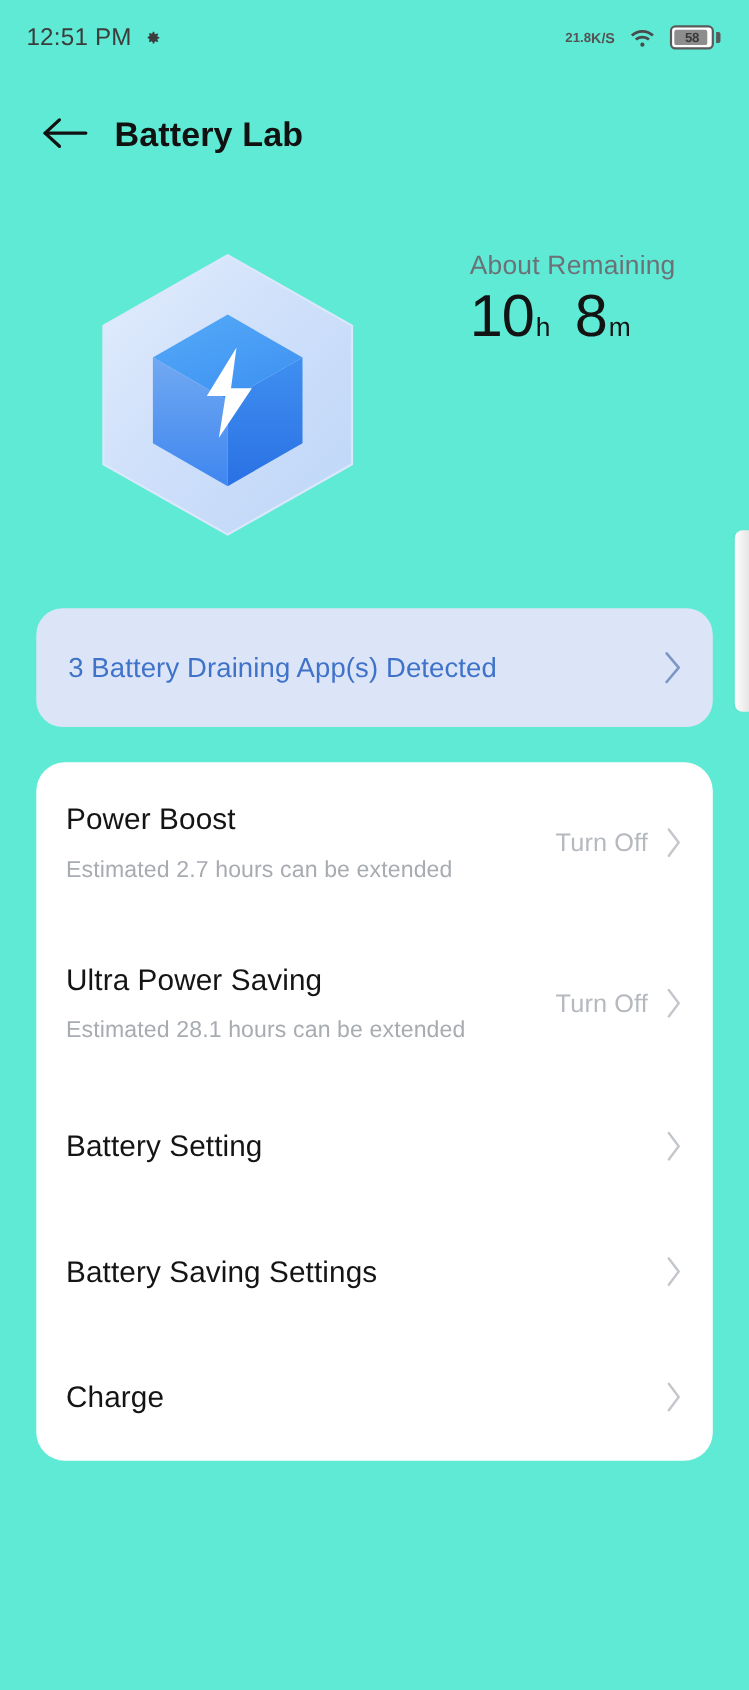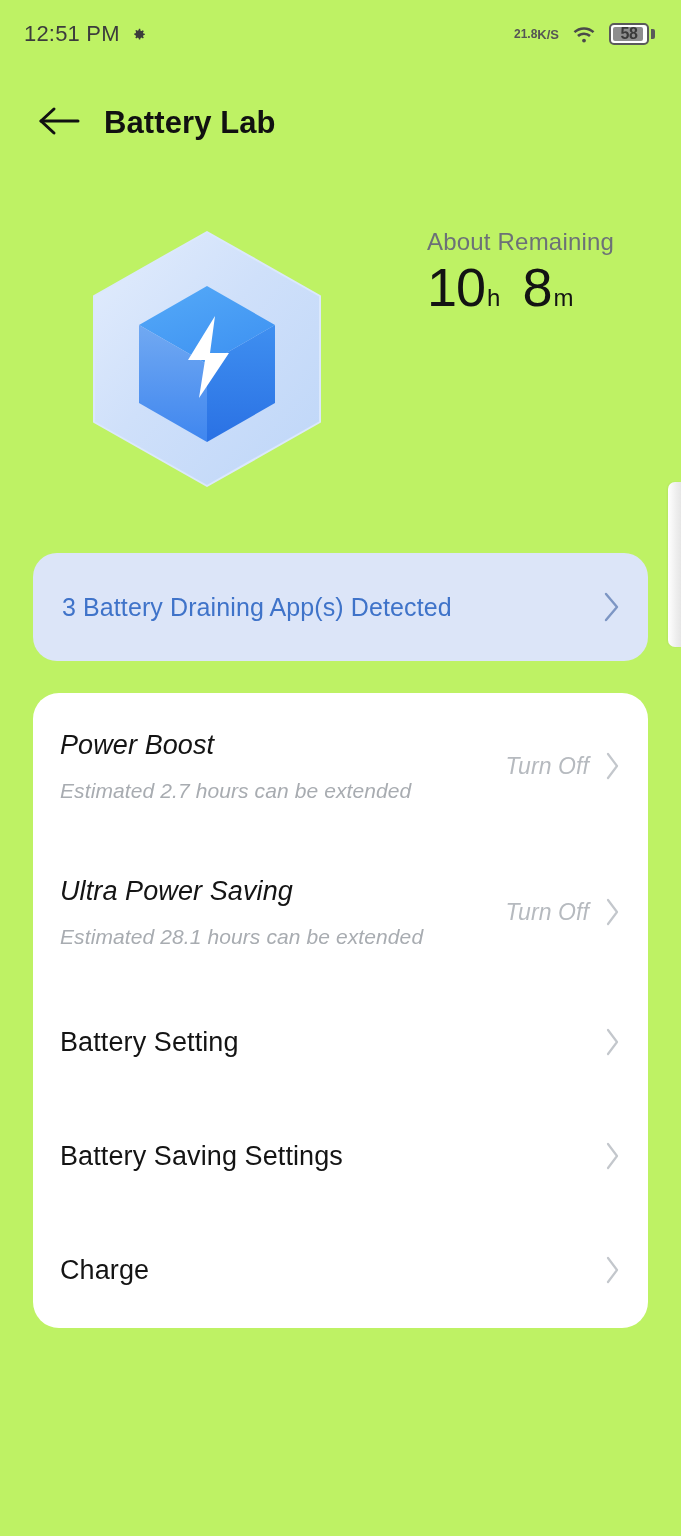--- a/index.html
+++ b/index.html
@@ -2,21 +2,21 @@
 <html><head>
 <meta charset="utf-8">
 <style>
   * { margin:0; padding:0; box-sizing:border-box; }
   html, body {
     width:681px; height:1536px;
     background:#f5f5f5;
     font-family:"Liberation Sans", sans-serif;
     overflow:hidden;
   }
-  .screen { position:relative; width:681px; height:1536px; background:#bef264; }
+  .screen { position:relative; width:681px; height:1536px; background:#5eead4; }
 
   
   .statusbar {
     position:absolute; top:0; left:0; width:681px; height:68px;
     display:flex; align-items:center; justify-content:space-between;
     padding:0 26px 0 24px;
   }
   .sb-left { display:flex; align-items:center; gap:10px; }
   .sb-time { font-size:22px; color:#3c3c3c; letter-spacing:.2px; }
   .gear { width:17px; height:17px; display:block; }
@@ -29,21 +29,21 @@
   .batt-body {
     width:40px; height:22px; border:2px solid #5a5a5a; border-radius:5px;
     display:flex; align-items:center; justify-content:center; background:#fff;
     position:relative;
   }
   .batt-fill {
     position:absolute; left:2px; top:2px; bottom:2px; width:30px;
     background:#8d8d8d; border-radius:2px;
   }
   .batt-num {
-    position:relative; font-size:16px; font-weight:700; color:#3a3a3a;
+    position:relative; font-size:12px; font-weight:700; color:#3a3a3a;
     letter-spacing:-.3px; z-index:2;
   }
   .batt-cap { width:4px; height:10px; background:#5a5a5a; border-radius:0 2px 2px 0; margin-left:2px; }
 
   
   .header { position:absolute; top:90px; left:0; width:681px; height:66px; display:flex; align-items:center; }
   .back-btn { width:66px; height:66px; margin-left:26px; display:flex; align-items:center; justify-content:center; cursor:pointer; }
   .back-btn svg { width:42px; height:32px; }
   .page-title { font-size:31px; font-weight:700; color:#111; margin-left:12px; letter-spacing:.1px; }
 
@@ -78,21 +78,21 @@
 
   
   .card {
     position:absolute; left:33px; top:693px; width:615px; height:635px;
     background:#ffffff; border-radius:26px; overflow:hidden;
   }
   .row {
     position:relative; display:flex; align-items:center; justify-content:space-between;
     padding:0 26px 0 27px; cursor:pointer;
   }
-  .row-two { height:146px;font-style:italic; }
+  .row-two { height:146px; }
   .row-one { height:114px; }
   .row-left { display:flex; flex-direction:column; justify-content:center; }
   .row-title { font-size:27px; color:#141414; letter-spacing:.1px; }
   .row-sub { font-size:21px; color:#a8acb1; margin-top:18px; letter-spacing:.1px; }
   .row-right { display:flex; align-items:center; gap:14px; }
   .row-action { font-size:23px; color:#b6babf; letter-spacing:.1px; }
   .chev-grey svg { width:19px; height:30px; display:block; }
 </style>
 </head>
 <body>

